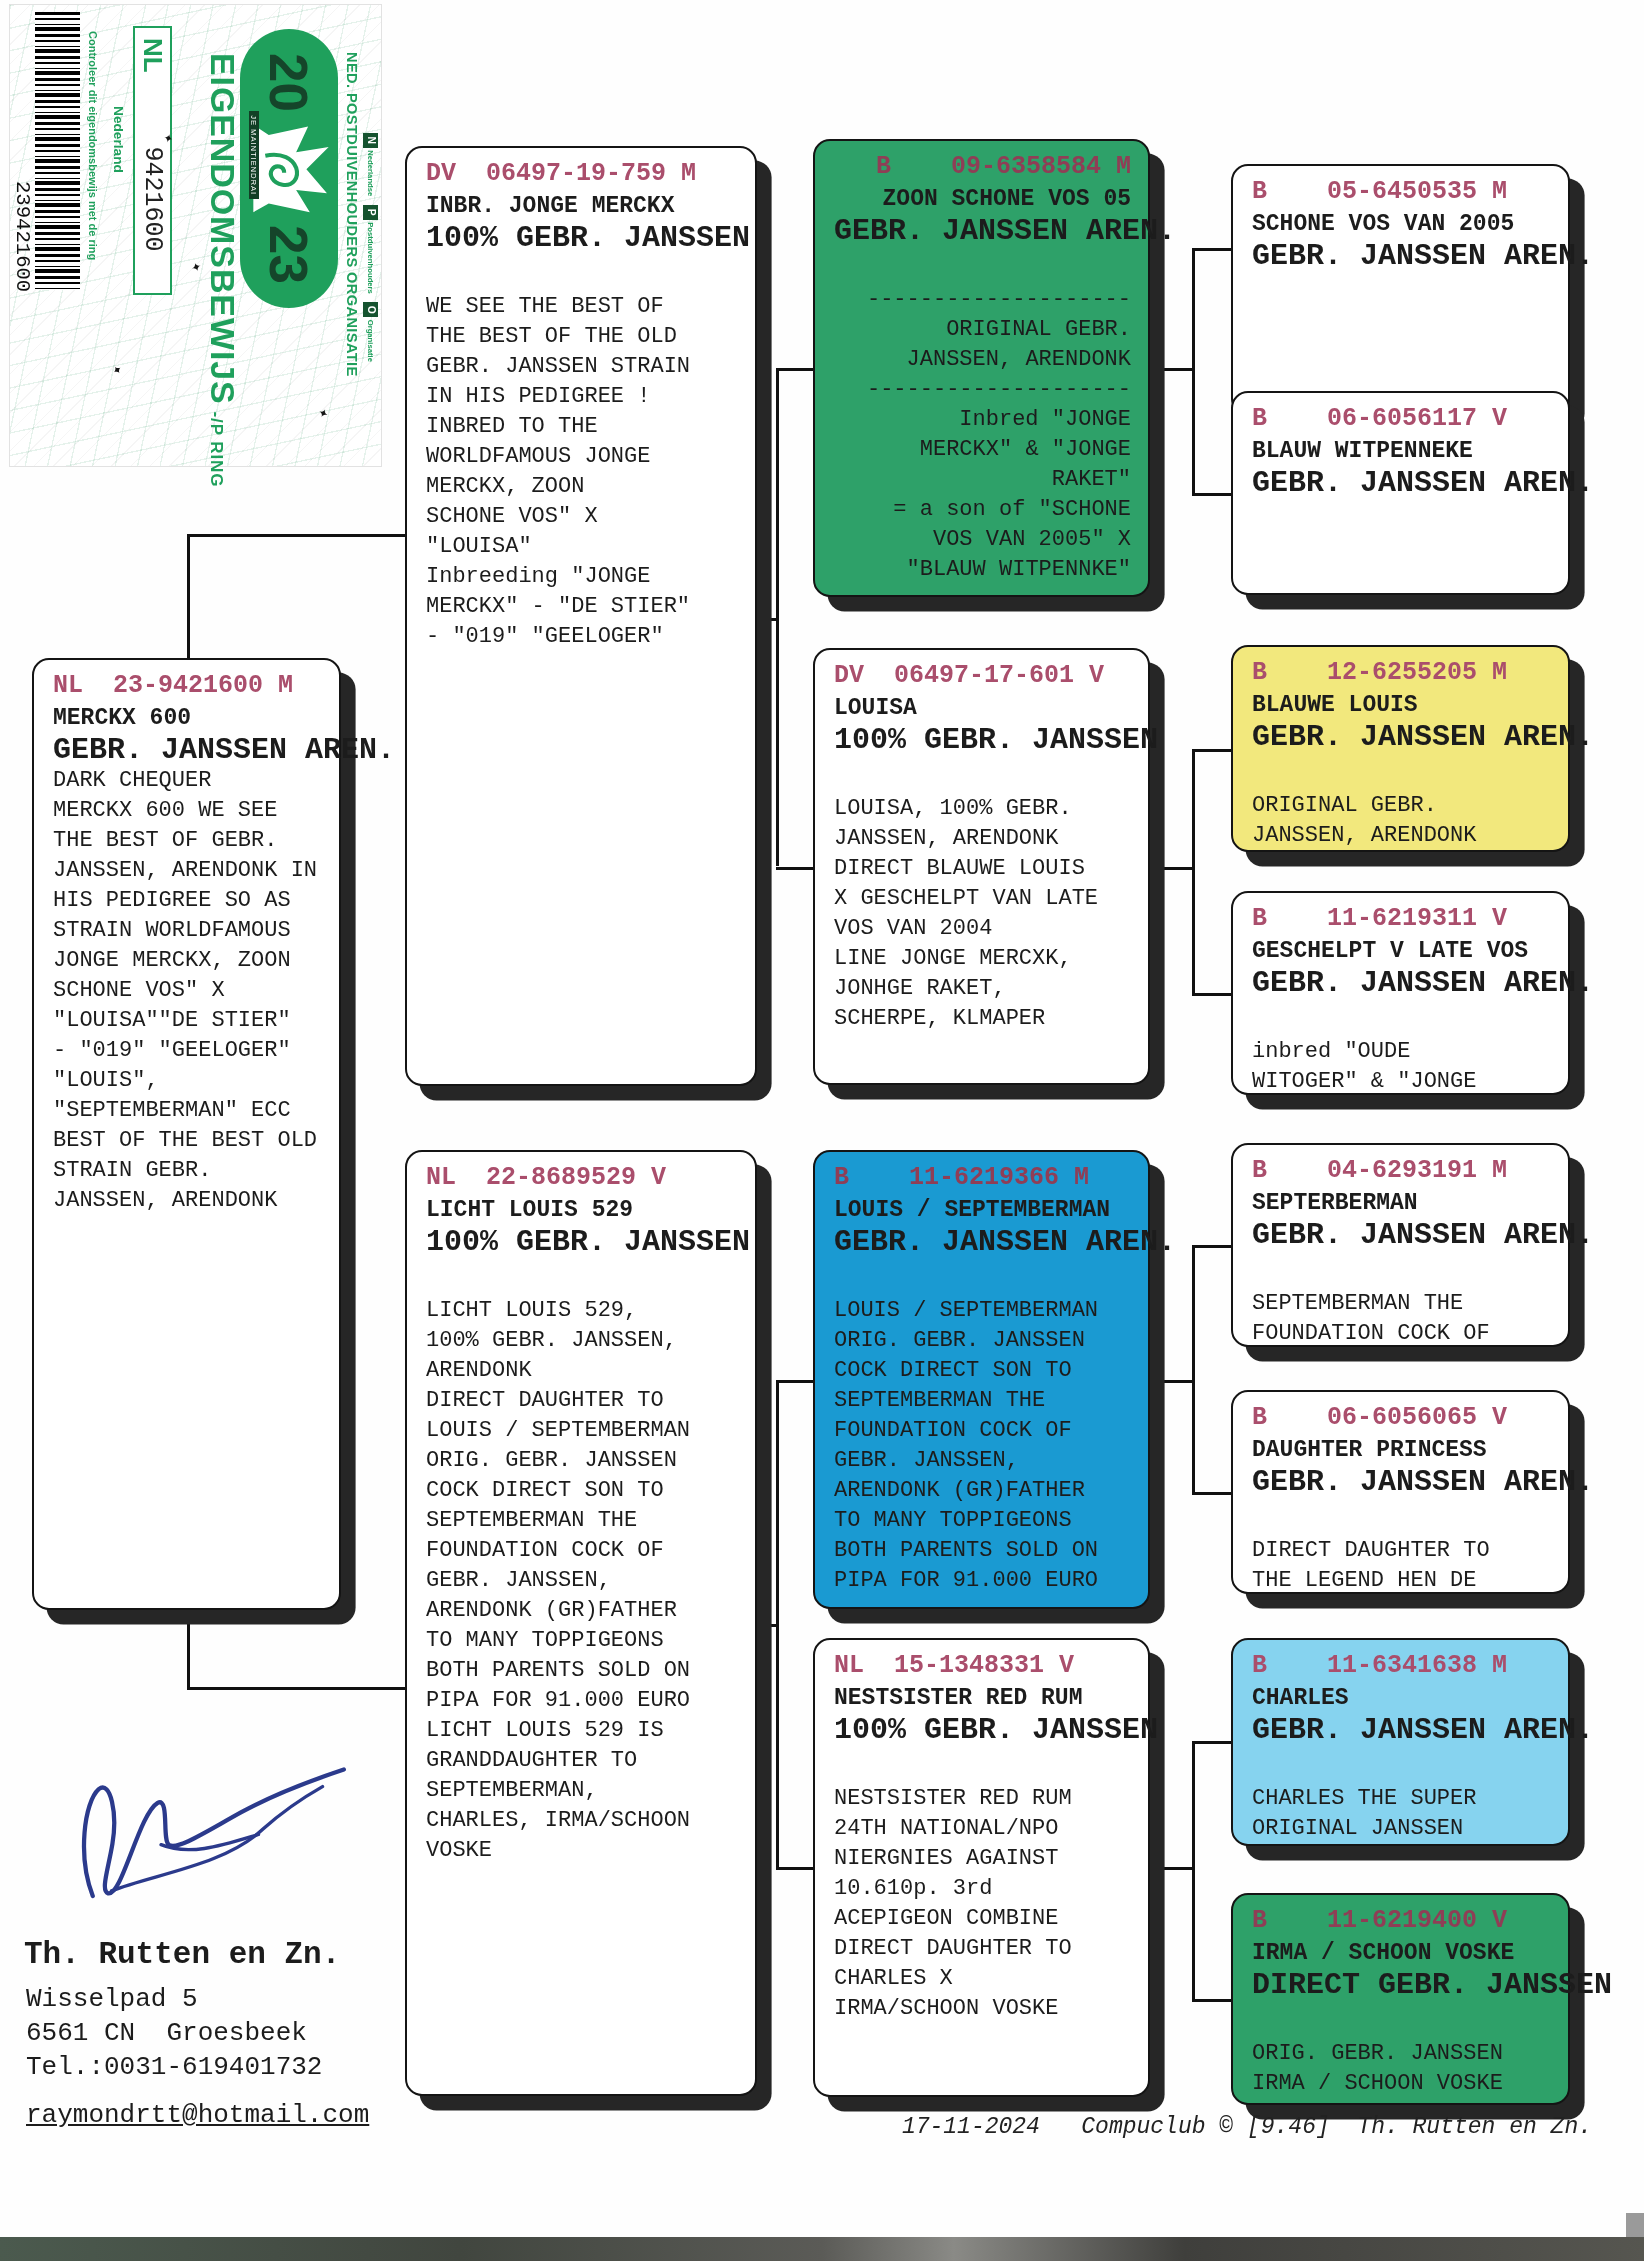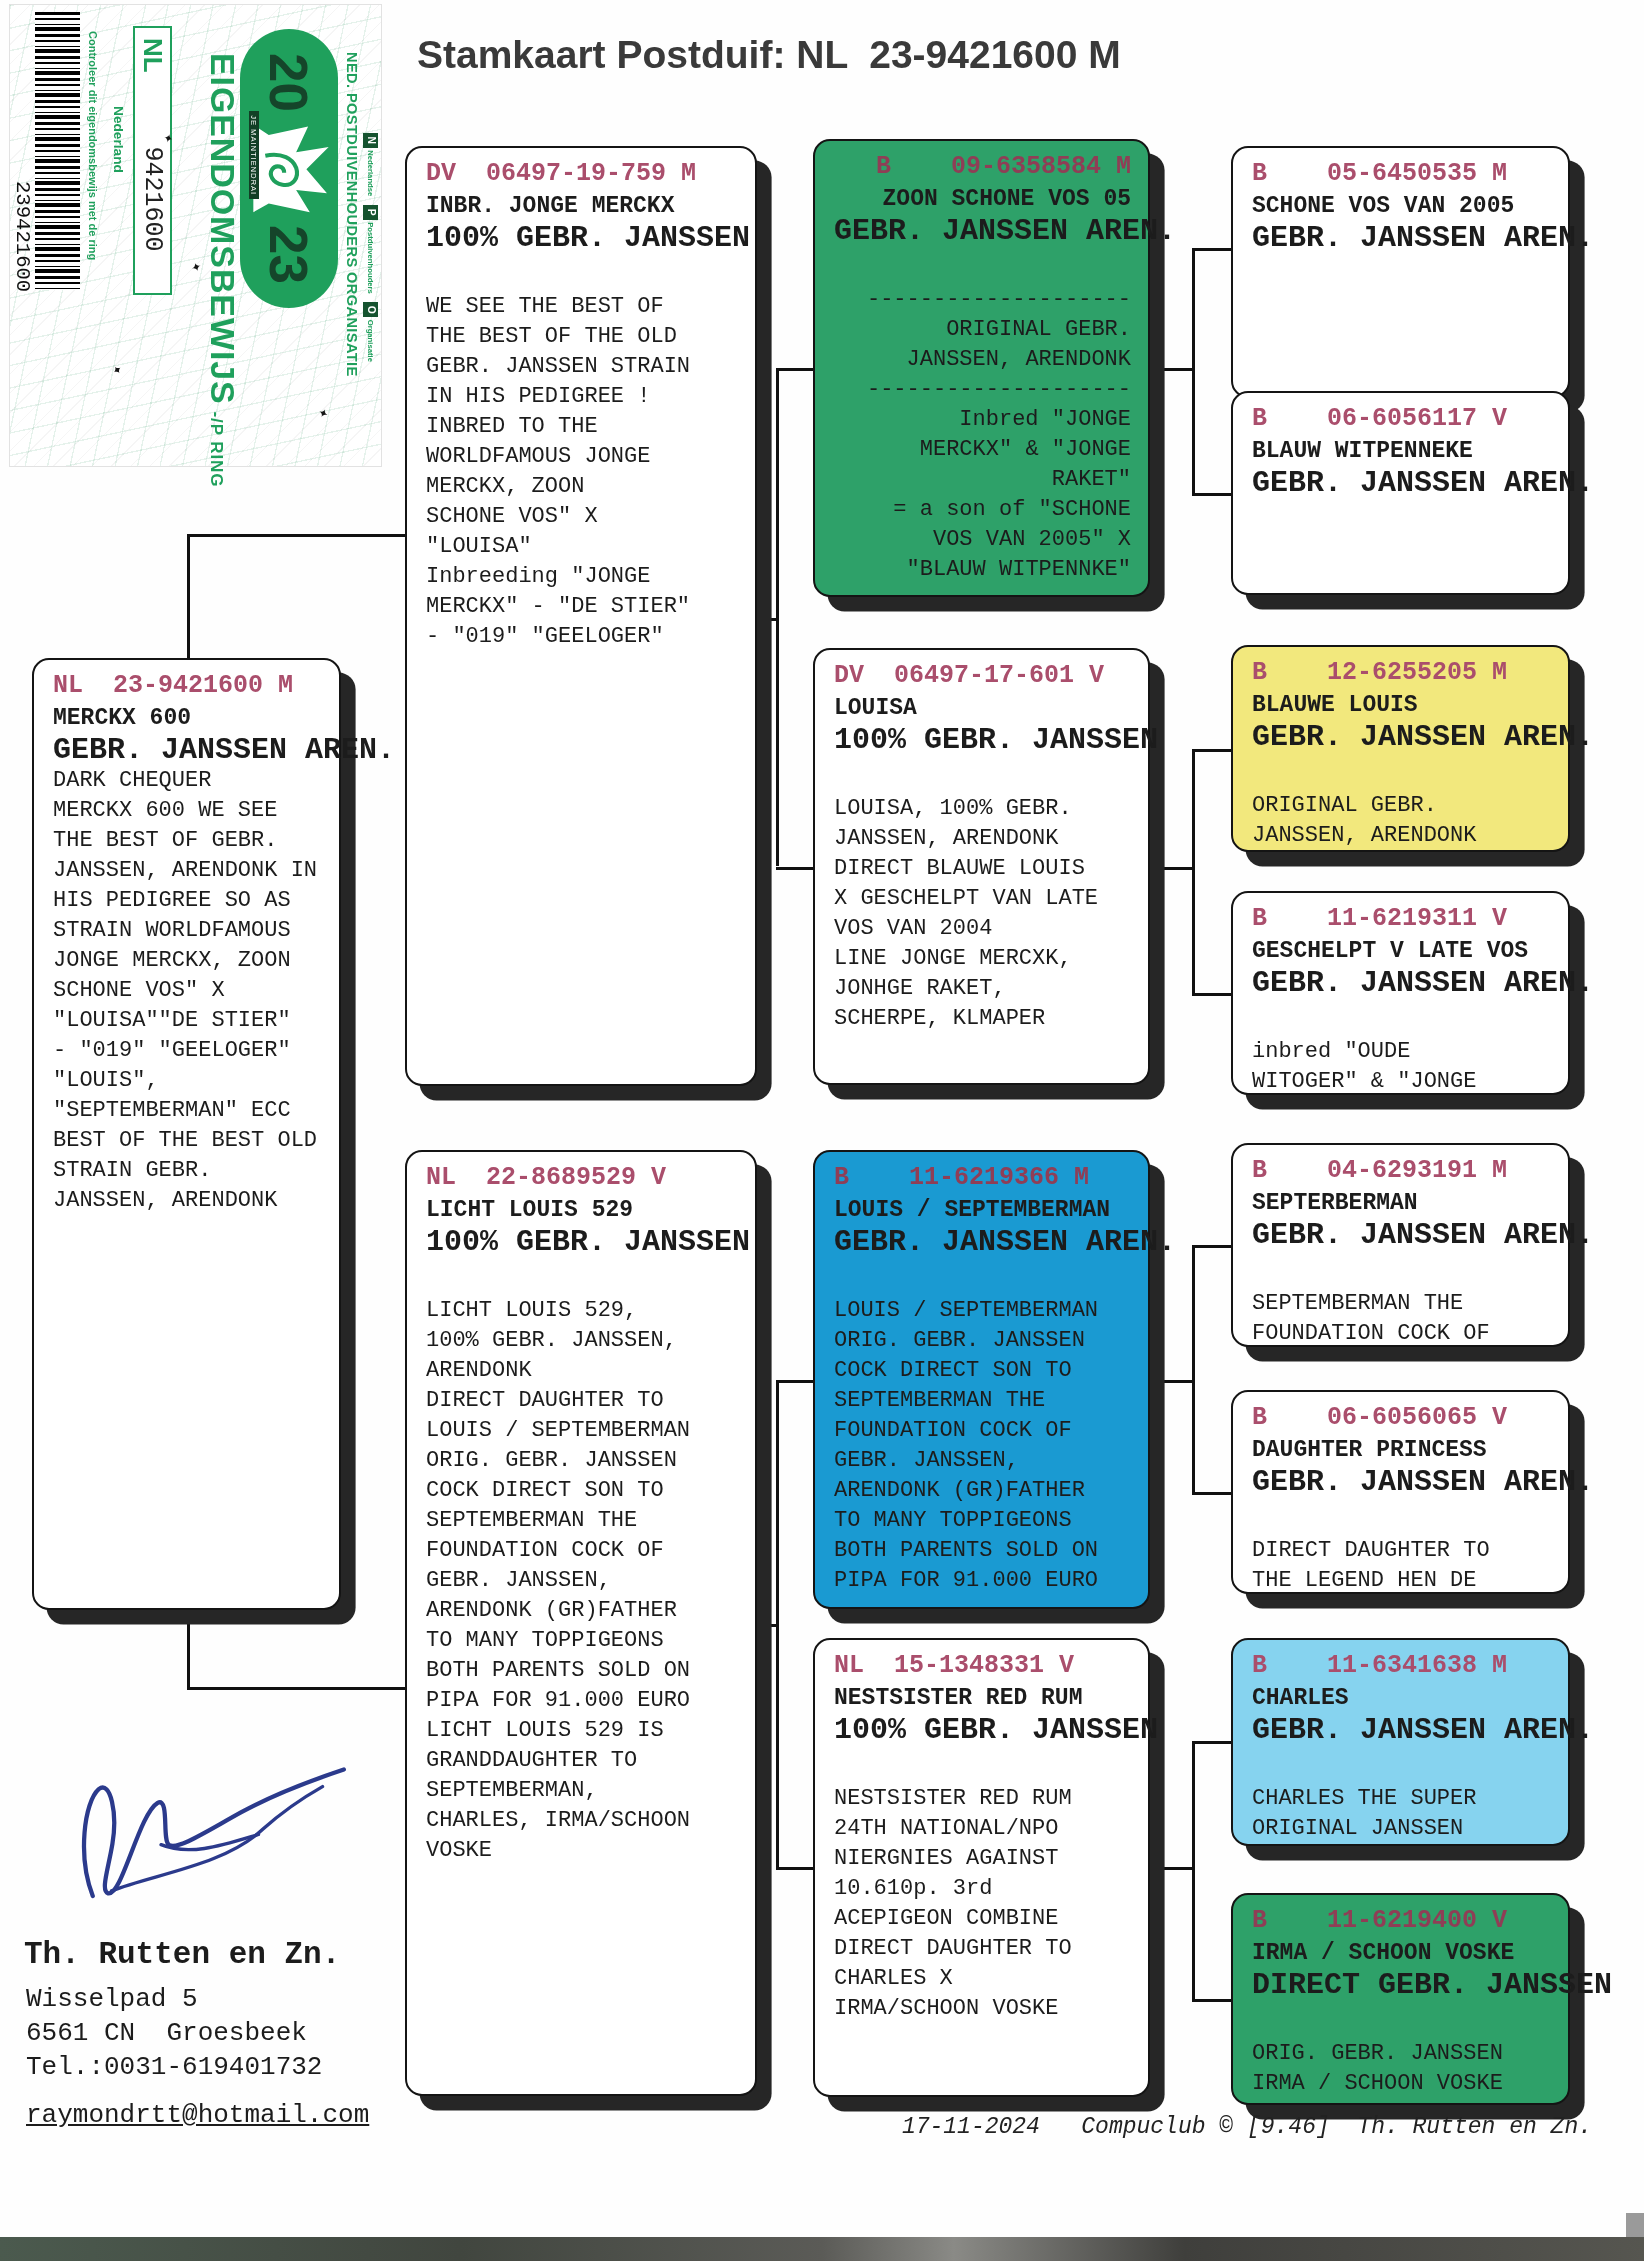--- a/index.html
+++ b/index.html
@@ -76,21 +76,20 @@
   .bottom-strip{position:absolute;left:0;top:2237px;width:1645px;height:24px;
                 background:linear-gradient(90deg,#4b5a4e 0%,#41463f 28%,#5b5b57 50%,#8a8a86 58%,#3f3f3c 72%,#565650 100%);}
   .side-tab{position:absolute;left:1626px;top:2213px;width:19px;height:26px;background:#9a9a9a;}
   #signature{position:absolute;left:60px;top:1761px;}
 </style>
 </head>
 <body>
 
 <div id="page">
 
-  <div class="title">Stamkaart Postduif: NL  23-9421600 M</div>
 
   <div id="sticker">
     <div class="npo-row">
       <span class="npo-item">
         <span class="npo-letter">N</span>
         <span class="npo-word">Nederlandse</span>
       </span>
       <span class="npo-item">
         <span class="npo-letter">P</span>
         <span class="npo-word">Postduivenhouders</span>
@@ -277,21 +276,21 @@
     <div class="pbody">NESTSISTER RED RUM
 24TH NATIONAL/NPO
 NIERGNIES AGAINST
 10.610p. 3rd
 ACEPIGEON COMBINE
 DIRECT DAUGHTER TO
 CHARLES X
 IRMA/SCHOON VOSKE</div>
   </div>
 
-  <div class="pbox" style="left:1231px;top:146px;width:339px;height:252px;">
+  <div class="pbox" style="left:1231px;top:164px;width:339px;height:252px;">
     <div class="ring">B    05-6450535 M</div>
     <div class="pname">SCHONE VOS VAN 2005</div>
     <div class="psub">GEBR. JANSSEN AREN.</div>
   </div>
   <div class="pbox gap0" style="left:1231px;top:391px;width:339px;height:204px;">
     <div class="ring">B    06-6056117 V</div>
     <div class="pname">BLAUW WITPENNEKE</div>
     <div class="psub">GEBR. JANSSEN AREN.</div>
   </div>
   <div class="pbox tint-yellow" style="left:1231px;top:645px;width:339px;height:207px;">

